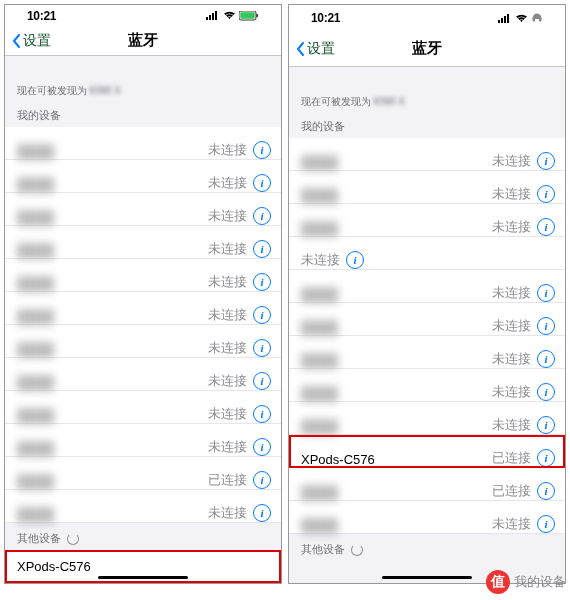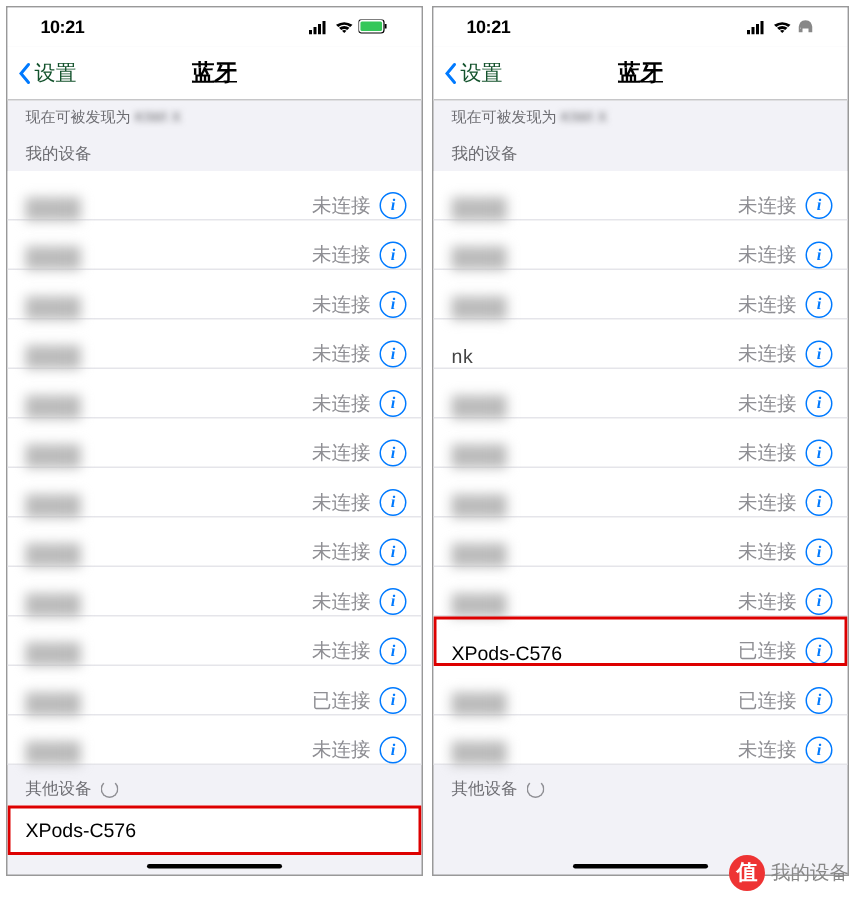--- a/index.html
+++ b/index.html
@@ -8,23 +8,23 @@
 .phone { width: 306px; height: 580px; border: 1px solid #999; background: #f2f2f7; display: flex; flex-direction: column; overflow: hidden; position: relative; }
 
 .status-bar { height: 26px; display: flex; align-items: center; justify-content: space-between; padding: 0 22px; font-size: 12px; font-weight: 600; background: #fff; }
 .status-left { letter-spacing: -0.3px; }
 .status-right { display: flex; gap: 3px; align-items: center; }
 .signal, .wifi, .batt { display: inline-flex; align-items: center; }
 .batt svg rect:last-child { fill: #34c759; }
 
 .nav-bar { height: 36px; background: #fff; display: flex; align-items: center; position: relative; border-bottom: 0.5px solid #c6c6c8; }
 .back { position: absolute; left: 6px; display: flex; align-items: center; color: #14532d; font-size: 14px; gap: 2px; }
-.nav-title { margin: 0 auto; font-size: 15px; font-weight: 600; text-decoration: underline; }
-
-.discoverable { font-size: 10px; color: #6d6d72; padding: 4px 12px 2px; }
+.nav-title { margin: 0 auto; font-size: 15px; font-weight: 600; }
+
+.discoverable { font-size: 10px; color: #6d6d72; padding: 4px 12px 2px; margin-top: 24px; }
 .section-header { font-size: 11px; color: #6d6d72; padding: 8px 12px 4px; display: flex; align-items: center; gap: 6px; font-family: Liberation Mono, monospace; }
 
 .list { background: #fff; }
 .row { height: 33px; display: flex; align-items: flex-end; padding: 0 10px 0 12px; border-bottom: 0.5px solid #e5e5ea; font-size: 13px; position: relative; }
 .row .name { flex: 1; color: #000; }
 .row .name.blur { filter: blur(4px); color: #bbb; }
 .row .status { color: #8e8e93; font-size: 13px; margin-right: 6px; }
 .row .info { width: 18px; height: 18px; border: 1.3px solid #007aff; border-radius: 50%; display: flex; align-items: center; justify-content: center; color: #007aff; font-size: 11px; font-style: italic; font-family: Georgia, serif; font-weight: bold; }
 .row.highlight { outline: 2px solid #d00; outline-offset: -2px; }
 .row .name.partial { color: #444; letter-spacing: 0.5px; }
@@ -197,21 +197,20 @@
           <span class="name blur">████</span>
           <span class="status">未连接</span>
           <span class="info">i</span>
         </div>
         <div class="row">
           <span class="name blur">████</span>
           <span class="status">未连接</span>
           <span class="info">i</span>
         </div>
         <div class="row">
-          <span class="name partial">nk</span>
           <span class="status">未连接</span>
           <span class="info">i</span>
         </div>
         <div class="row">
           <span class="name blur">████</span>
           <span class="status">未连接</span>
           <span class="info">i</span>
         </div>
         <div class="row">
           <span class="name blur">████</span>

